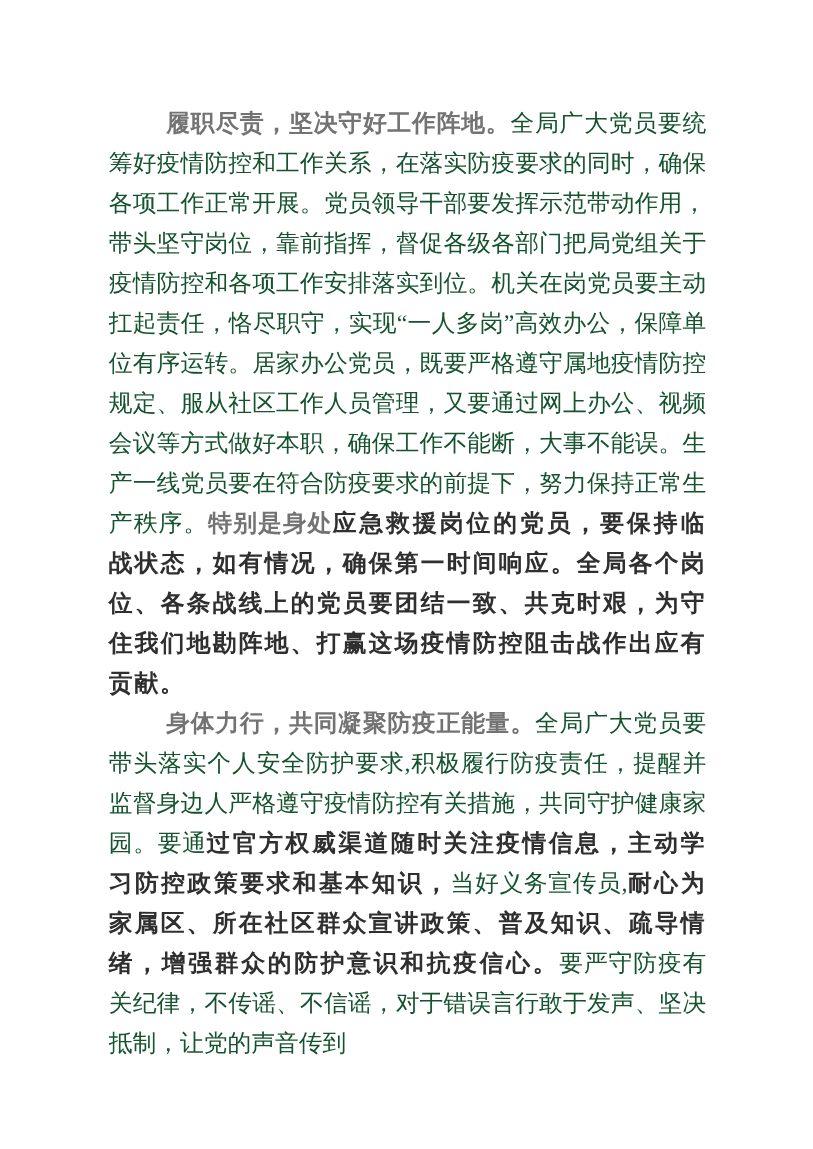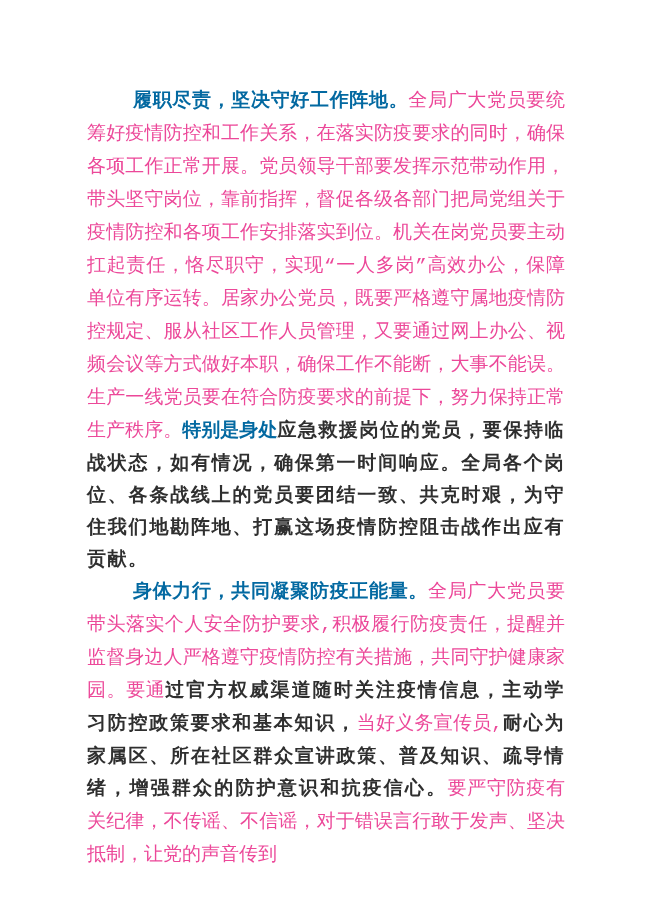--- a/index.html
+++ b/index.html
@@ -27,26 +27,26 @@
     line-height: 32px;
     text-align: justify;
     text-align-last: left;
     text-indent: 46px;
     color: #1c1c1c;
     word-break: break-all;
   }
   .seg-bold {
     font-family: "Liberation Sans", "DejaVu Sans", sans-serif;
     font-weight: 700;
-    color: #0369a1;
+    color: #737373;
   }
   .seg-heiti {
-    font-family: Liberation Mono, monospace;
+    font-family: Liberation Serif, serif;
     font-weight: 400;
-    color: #ec4899;
+    color: #14532d;
   }
   .seg-kaiti {
     font-family: "Liberation Serif", "DejaVu Serif", serif;
     font-weight: 700;
     color: #2f2f2f;
     letter-spacing: 1.5px;
   }
 </style>
 </head>
 <body>

